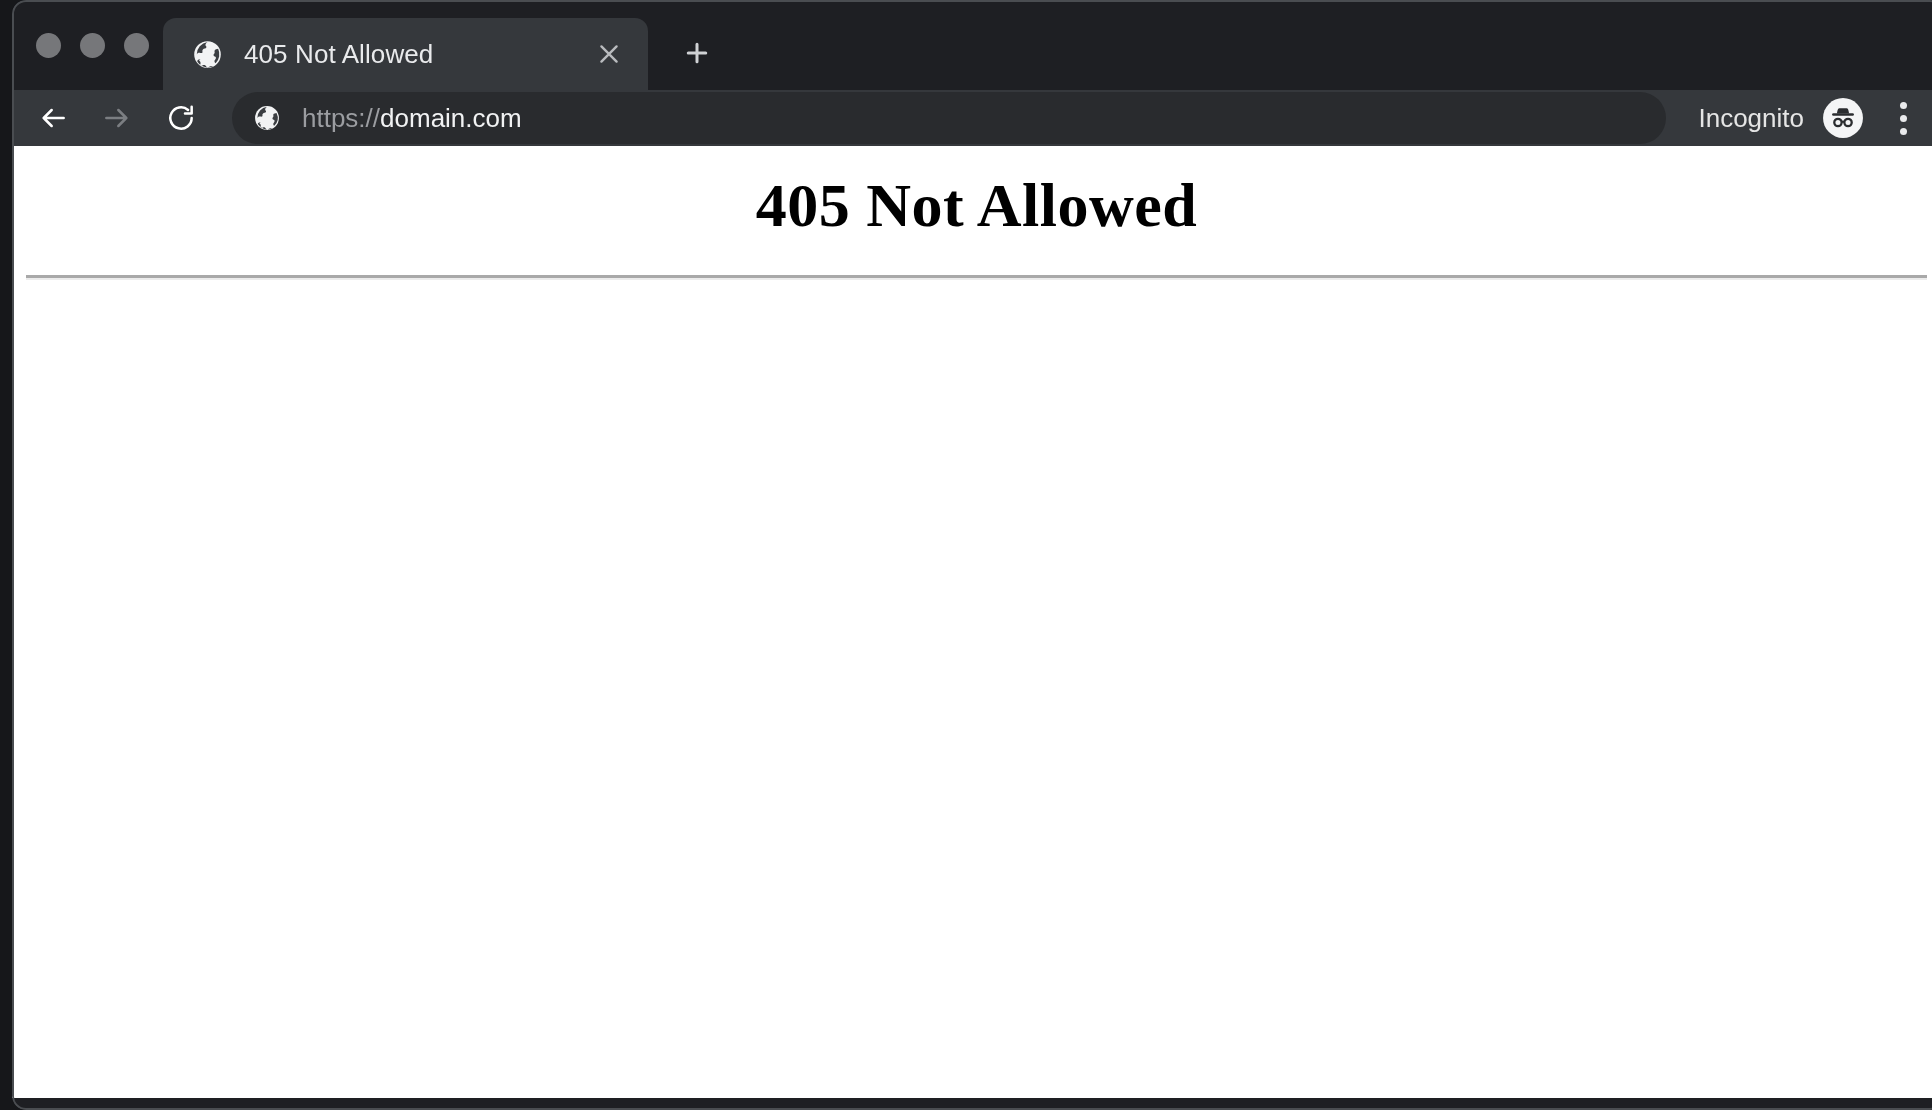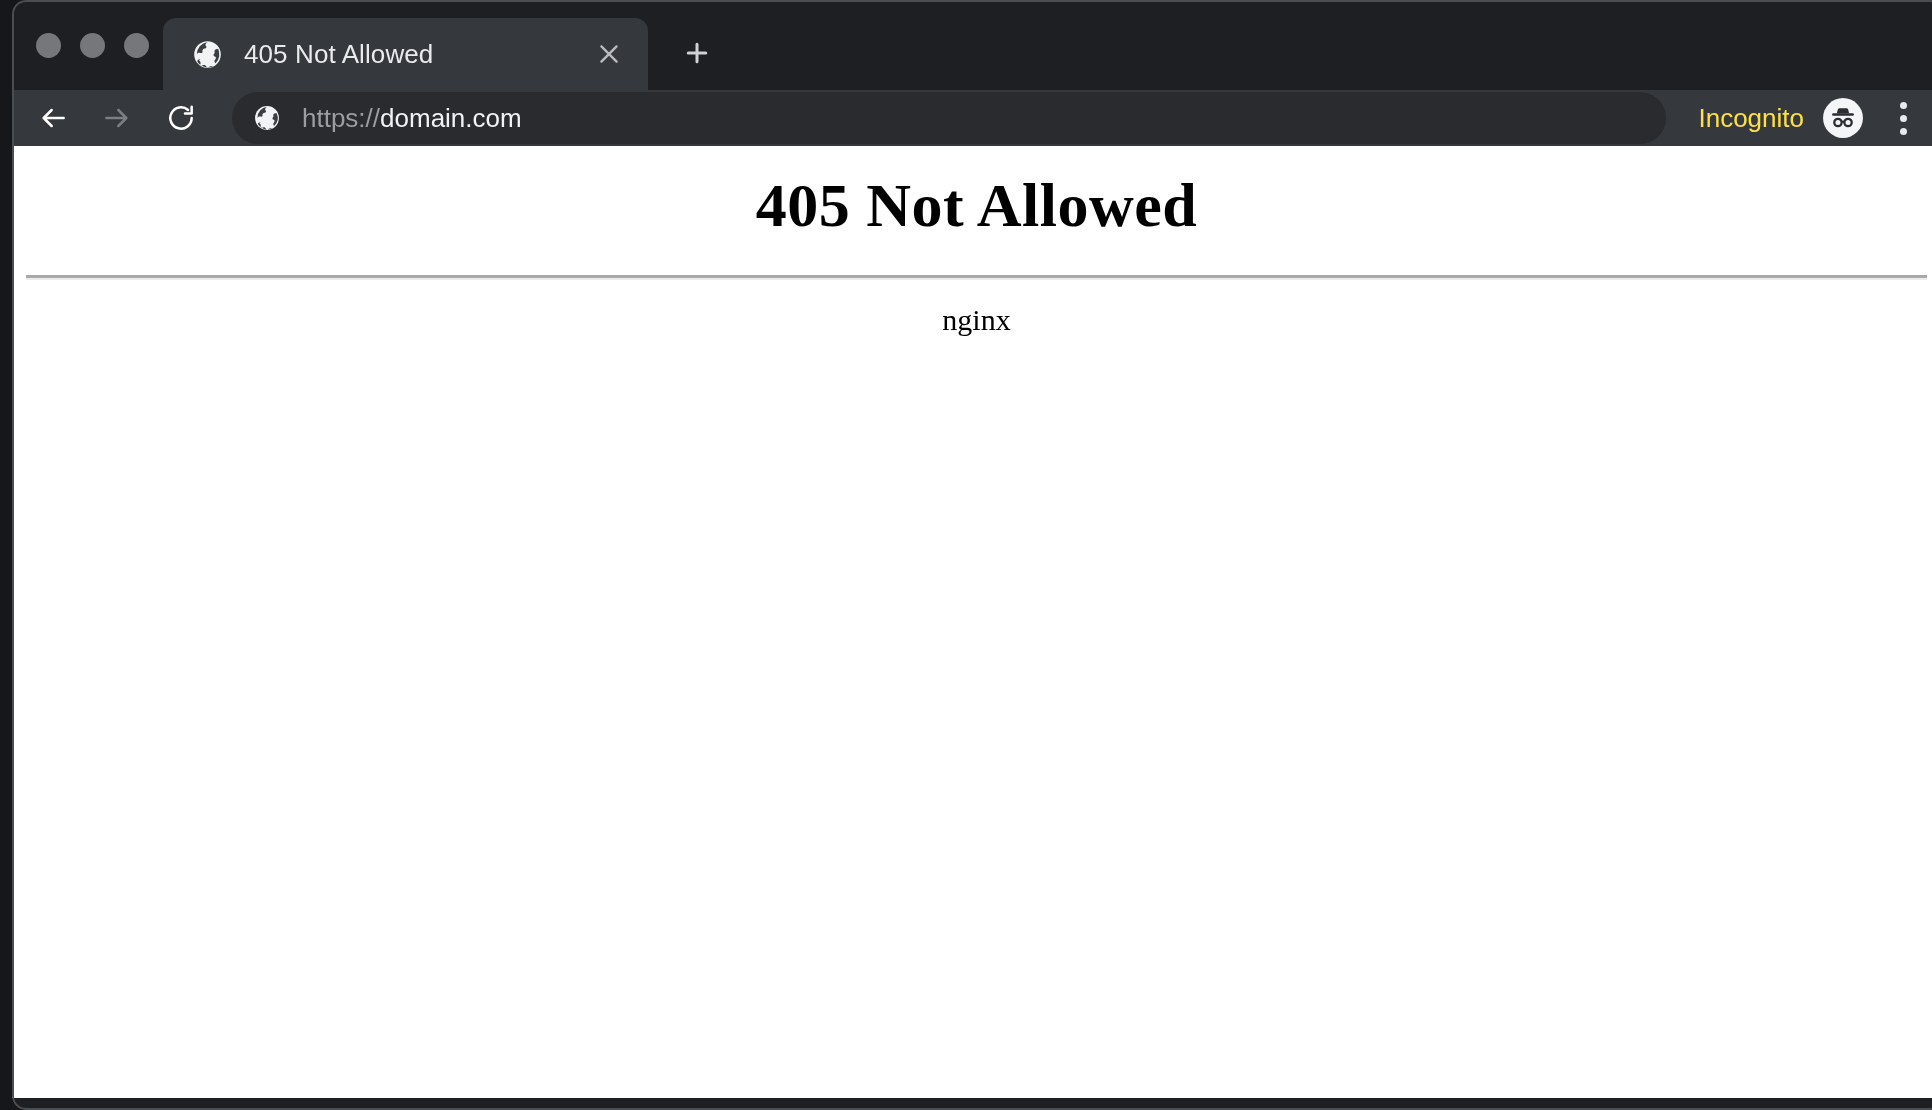--- a/index.html
+++ b/index.html
@@ -159,21 +159,21 @@
     display: flex;
     align-items: center;
     gap: 18px;
     margin-left: 14px;
     margin-right: 10px;
     padding: 4px 6px;
     border-radius: 26px;
   }
   .incognito-label {
     font-size: 26px;
-    color: #fde047;
+    color: #e5e5e5;
     white-space: nowrap;
   }
   .incognito-icon { width: 42px; height: 42px; display: block; }
 
   .menu-btn {
     flex: 0 0 auto;
     width: 46px;
     height: 54px;
     display: flex;
     flex-direction: column;
@@ -329,18 +329,17 @@
       <span class="menu-dot"></span>
       <span class="menu-dot"></span>
       <span class="menu-dot"></span>
     </div>
   </div>
 
   <div class="viewport">
     <div class="page-body">
       <h1 class="page-h1">405 Not Allowed</h1>
       <hr class="page-hr">
-      <div class="page-center">nginx</div>
     </div>
   </div>
 
   <div class="frame-edge"></div>
 </div>
 
 </body></html>

